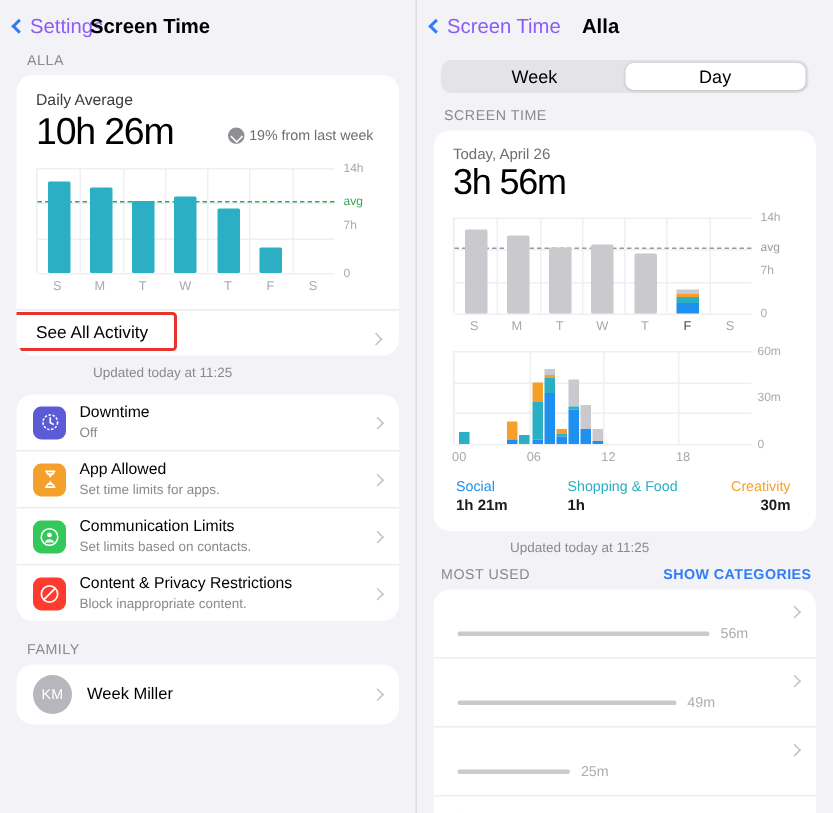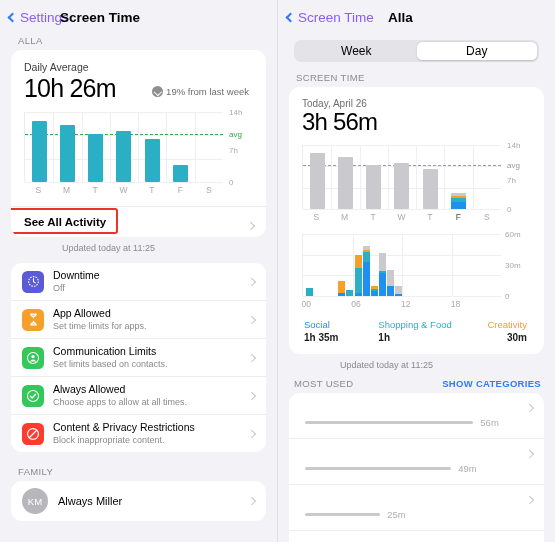--- a/index.html
+++ b/index.html
@@ -57,21 +57,21 @@
   .wk-avg.gray{ border-top:1.4px dashed #9A9AA0; }
   .wk-xaxis{ display:flex; margin-top:3px; }
   .wk-xaxis span{ flex:1; text-align:center; font-size:8.5px; color:#A9A9AE; }
   .wk-yaxis{ position:absolute; right:0; top:0; width:28px; height:70px; }
   .wk-yaxis span{ position:absolute; font-size:8px; color:#A9A9AE; left:4px; transform:translateY(-50%); }
   .wk-yaxis span.avg{ color:#32A852; }
   .wk-yaxis span.avg.gray{ color:#9A9AA0; }
 
   
   .seeall{ display:flex; align-items:flex-end; justify-content:space-between;
-      border-top:0.8px solid #EAEAEF; padding:9px 13px 9px 13px; cursor:pointer; position:relative;font-weight:bold; }
+      border-top:0.8px solid #EAEAEF; padding:9px 13px 9px 13px; cursor:pointer; position:relative; }
   .seeall .t{ font-size:11.5px; color:#000; }
   .chev-r{ width:5.5px; height:5.5px; border-top:1.4px solid #C2C2C7; border-right:1.4px solid #C2C2C7; transform:rotate(45deg); flex:none; }
   .redbox{ position:absolute; left:-3px; top:1px; width:110px; height:26px; border:2px solid #E8342A; border-radius:3px; pointer-events:none; }
 
   .upd{ font-size:9px; color:#8A8A8E; padding:6px 0 0 18px;margin-left:44px; }
 
   
   .srow{ display:flex; align-items:center; gap:9px; padding:6px 12px 6px 11px; cursor:pointer; }
   .srow + .srow{ border-top:0.8px solid #EDEDF1; }
   .sicon{ width:22px; height:22px; border-radius:5.5px; flex:none; position:relative;
@@ -251,52 +251,39 @@
               <path d="M6.6 18.2a5.8 5.8 0 0110.8 0" fill="#fff"></path>
             </svg>
           </div>
           <div class="stext">
             <div class="stitle">Communication Limits</div>
             <div class="ssub">Set limits based on contacts.</div>
           </div>
           <span class="chev-r"></span>
         </div>
         <div class="srow">
-          <div class="sicon" style="background: rgb(52, 199, 89);">
-            <svg width="14" height="14" viewBox="0 0 24 24">
-              <circle cx="12" cy="12" r="9.5" fill="none" stroke="#fff" stroke-width="1.8"></circle>
-              <path d="M7.5 12.3l3 3 6-6.3" stroke="#fff" stroke-width="2.3" fill="none" stroke-linecap="round" stroke-linejoin="round"></path>
-            </svg>
-          </div>
-          <div class="stext">
-            <div class="stitle">Always Allowed</div>
-            <div class="ssub">Choose apps to allow at all times.</div>
-          </div>
-          <span class="chev-r"></span>
-        </div>
-        <div class="srow">
           <div class="sicon" style="background: rgb(255, 59, 48);">
             <svg width="14" height="14" viewBox="0 0 24 24">
               <circle cx="12" cy="12" r="9.3" fill="none" stroke="#fff" stroke-width="2"></circle>
               <path d="M5.6 18.4L18.4 5.6" stroke="#fff" stroke-width="2" stroke-linecap="round"></path>
             </svg>
           </div>
           <div class="stext">
             <div class="stitle">Content &amp; Privacy Restrictions</div>
             <div class="ssub">Block inappropriate content.</div>
           </div>
           <span class="chev-r"></span>
         </div>
       </div>
 
     <div class="sec-hdr" style="margin-top:14px;">FAMILY</div>
     <div class="card" id="family-card">
         <div class="frow">
           <div class="avatar">KM</div>
-          <div class="fname">Always Miller</div>
+          <div class="fname">Week Miller</div>
           <span class="chev-r"></span>
         </div>
       </div>
   </div>
 
   <div class="panel panel-right">
 
     <div class="navbar">
       <div class="nav-back">
         <span class="chev-left"></span>
@@ -503,21 +490,21 @@
           <div class="hr-yaxis" id="hyaxis">
               <span style="top: 62px;">0</span>
               <span style="top: 31px;">30m</span>
               <span style="top: 0px;">60m</span>
             </div>
         </div>
 
         <div class="cats" id="cats">
             <div class="cat">
               <div class="cname" style="color: rgb(30, 144, 240);">Social</div>
-              <div class="ctime">1h 35m</div>
+              <div class="ctime">1h 21m</div>
             </div>
             <div class="cat">
               <div class="cname" style="color: rgb(43, 175, 196);">Shopping &amp; Food</div>
               <div class="ctime">1h</div>
             </div>
             <div class="cat r">
               <div class="cname" style="color: rgb(245, 160, 42);">Creativity</div>
               <div class="ctime">30m</div>
             </div>
           </div>

